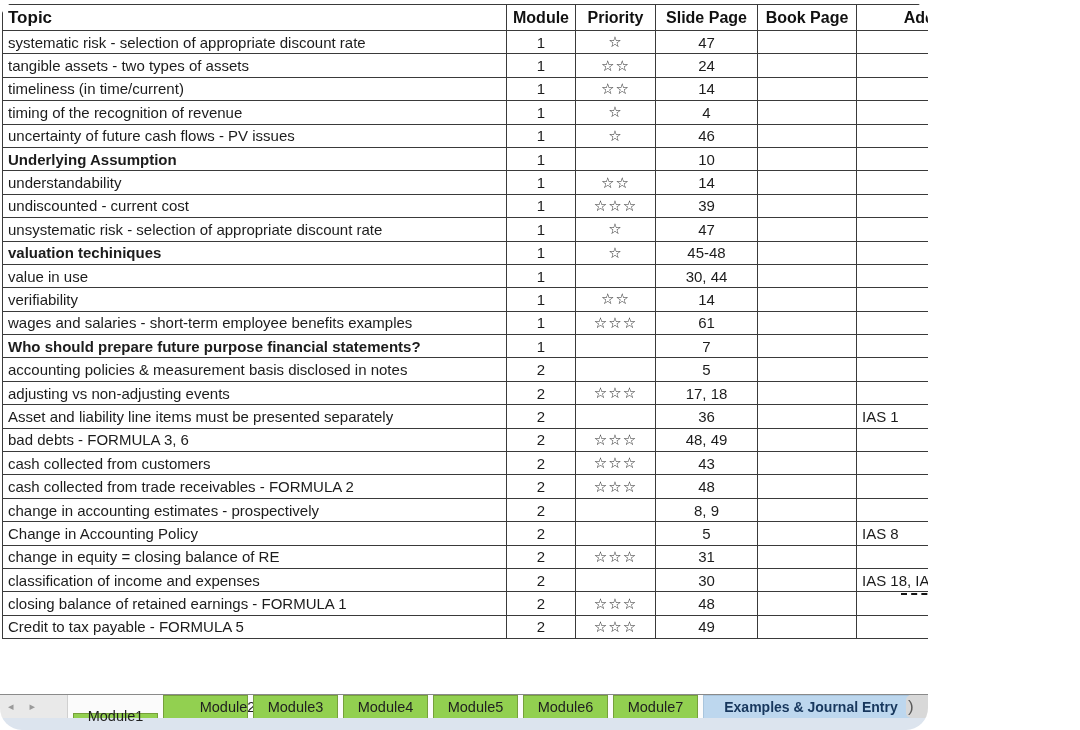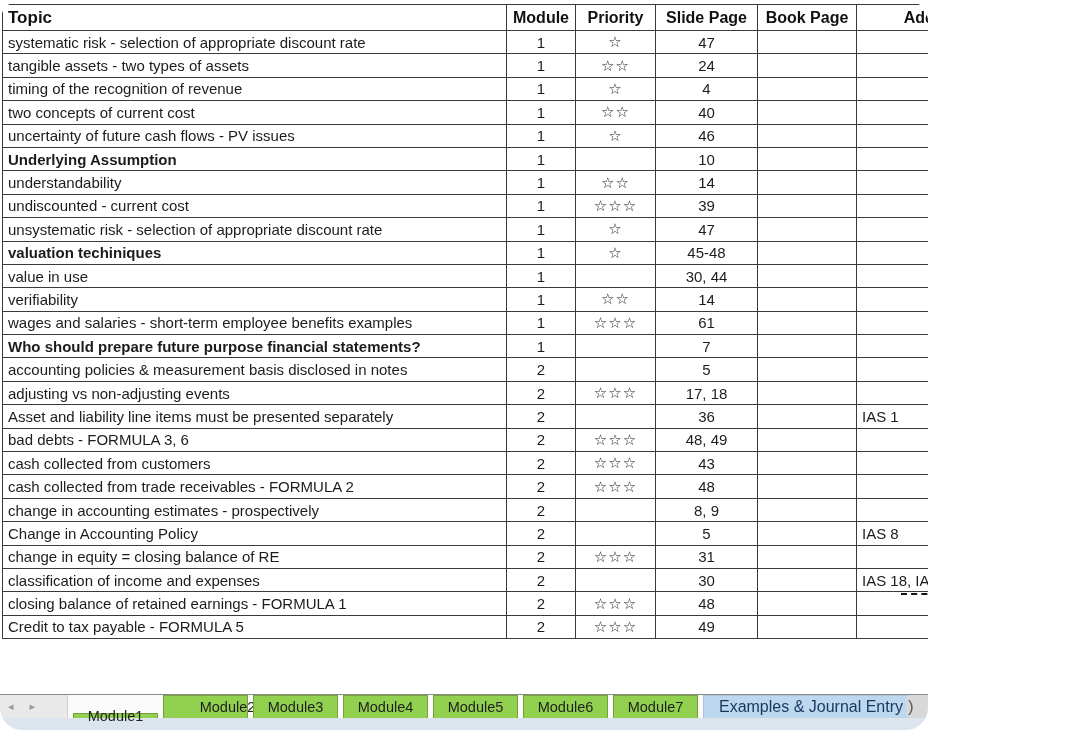--- a/index.html
+++ b/index.html
@@ -33,21 +33,21 @@
 
   
   .tab-bar{position:absolute;top:694px;left:0;width:1080px;height:24px;background:#fbfbfb;
            border-top:1px solid #8a8a8a;display:flex;align-items:stretch;z-index:3;box-sizing:border-box;}
   .tab-scroll{flex:0 0 68px;background:#e9e9e9;display:flex;align-items:center;gap:16px;
               padding-left:8px;box-sizing:border-box;border-right:1px solid #d0d0d0;}
   .tab-scroll span{color:#9a9a9a;font-size:11px;line-height:1;}
   .sheet-tab{flex:0 0 auto;width:85px;margin-left:5px;display:flex;align-items:center;justify-content:center;
              font-size:14.5px;color:#1f1f1f;border:1px solid #76a03b;border-bottom:none;box-sizing:border-box;}
   .active-tab{flex:0 0 auto;width:216px;margin-left:5px;display:flex;align-items:center;justify-content:center;
-              font-size:16px;font-weight:400;border:1px solid #a9c5dd;border-bottom:none;box-sizing:border-box;}
+              font-size:14px;font-weight:700;border:1px solid #a9c5dd;border-bottom:none;box-sizing:border-box;}
   .overflow-blob{position:absolute;right:0;top:695px;width:22px;height:23px;background:#d8d8d8;
                  border-radius:5px 0 0 5px;color:#5a5a5a;font-size:17px;display:flex;align-items:center;
                  justify-content:flex-start;padding-left:2px;box-sizing:border-box;z-index:7;}
   .status-strip{position:absolute;top:718px;left:0;width:1080px;height:12px;background:#dce4ee;z-index:2;}
 </style>
 </head>
 <body>
 
 <div class="screen">
 
@@ -83,32 +83,32 @@
     </tr>
         <tr>
       <td class="c-topic">tangible assets - two types of assets</td>
       <td class="c-module">1</td>
       <td class="c-priority">☆☆</td>
       <td class="c-slide">24</td>
       <td class="c-book"></td>
       <td class="c-note"></td>
     </tr>
         <tr>
+      <td class="c-topic">timeliness (in time/current)</td>
+      <td class="c-module">1</td>
+      <td class="c-priority">☆☆</td>
+      <td class="c-slide">14</td>
+      <td class="c-book"></td>
+      <td class="c-note"></td>
+    </tr>
+        <tr>
       <td class="c-topic">timing of the recognition of revenue</td>
       <td class="c-module">1</td>
       <td class="c-priority">☆</td>
       <td class="c-slide">4</td>
-      <td class="c-book"></td>
-      <td class="c-note"></td>
-    </tr>
-        <tr>
-      <td class="c-topic">two concepts of current cost</td>
-      <td class="c-module">1</td>
-      <td class="c-priority">☆☆</td>
-      <td class="c-slide">40</td>
       <td class="c-book"></td>
       <td class="c-note"></td>
     </tr>
         <tr>
       <td class="c-topic">uncertainty of future cash flows - PV issues</td>
       <td class="c-module">1</td>
       <td class="c-priority">☆</td>
       <td class="c-slide">46</td>
       <td class="c-book"></td>
       <td class="c-note"></td>

